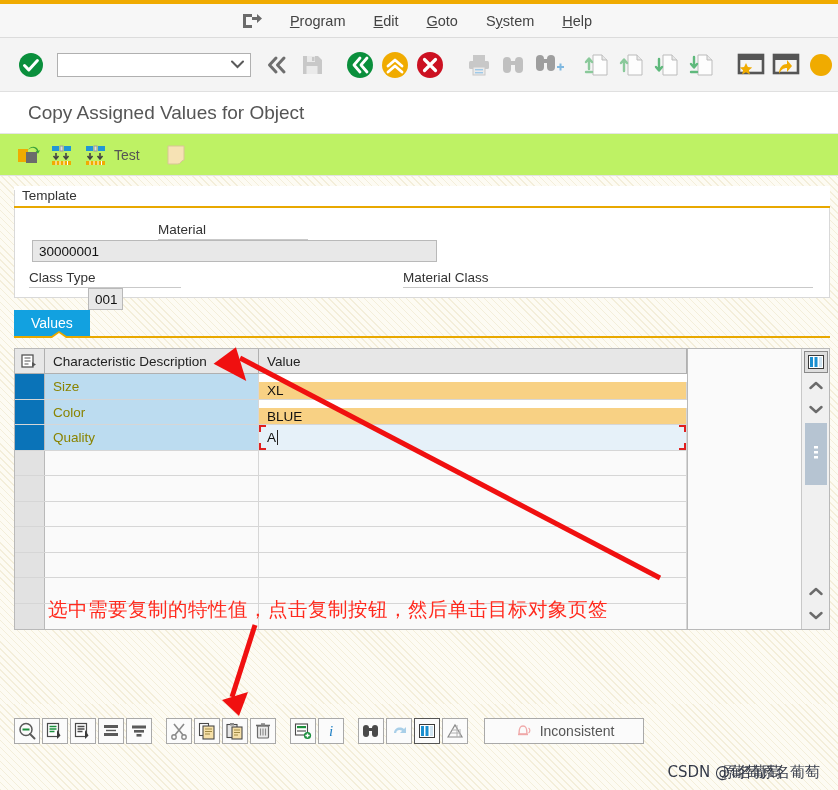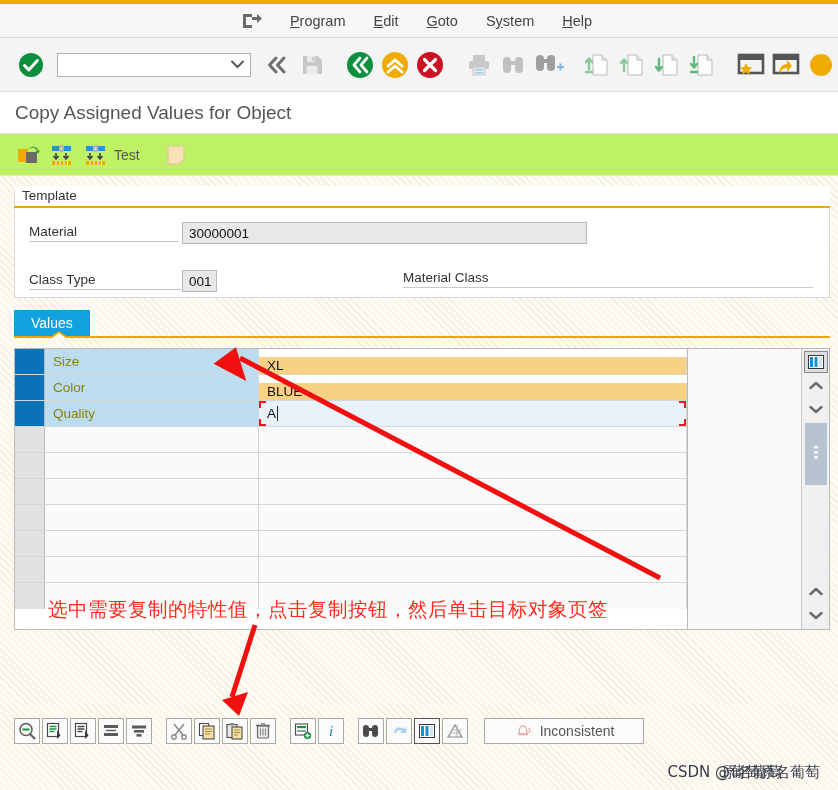--- a/index.html
+++ b/index.html
@@ -39,21 +39,21 @@
     width:36px;height:36px;display:flex;align-items:center;justify-content:center;
     cursor:default;
   }
   .cmdfield{
     width:200px;height:24px;border:1px solid #b0b0b0;background:#fff;
     display:flex;align-items:center;justify-content:flex-end;padding-right:6px;margin-left:8px;margin-right:8px;
   }
 
   
   .titlebar{
-    height:42px;display:flex;align-items:center;padding-left:15px;
+    height:42px;display:flex;align-items:center;padding-left:28px;
     font-size:19px;color:#555;background:#fff;border-bottom:1px solid #e5e5e5;
     font-weight:400;
   }
 
   
   .apptoolbar{
     height:42px;background:#bef264;display:flex;align-items:center;padding-left:16px;gap:10px;
     border-bottom:1px solid #e2e2e2;
   }
   .at-btn{display:flex;align-items:center;gap:6px;cursor:default;}
@@ -80,21 +80,21 @@
   }
   .group-body{
     border:1px solid #d9d9d9;border-top:none;position:relative;height:90px;background:#fff;
   }
   .group-topline{
     height:2px;background:#e8a800;position:relative;
   }
   .group-topline::before{
     content:'';position:absolute;left:0;top:-16px;width:1px;height:16px;background:#d9d9d9;
   }
-  .fieldrow{ position:absolute; display:flex; align-items:center;}
+  .fieldrow{ position:absolute; display:flex; align-items:center;flex-direction:column;}
   .flabel{ font-size:13.5px;color:#333; border-bottom:1px solid #c9c9c9; padding-bottom:2px;}
   .finput{
     background:#e8e8e8;border:1px solid #b9b9b9;height:22px;display:flex;align-items:center;
     padding-left:6px;font-size:13.5px;color:#111;
   }
 
   
   .tabstrip{ margin:12px 6px 0 12px; position:relative; }
   .tabrow{ display:flex; align-items:flex-end; height:26px; }
   .tab{
@@ -408,20 +408,31 @@
             <span>Values</span>
           </div>
       </div>
       <div class="tab-underline">
         <div class="tab-notch"></div>
       </div>
     </div>
 
     <div class="gridwrap">
       <div class="gridmain">
+        <div class="grid-header">
+          <div class="hcell selcol">
+            <svg width="17" height="15" viewBox="0 0 17 15">
+              <rect x="1" y="1" width="11" height="12" fill="#fff" stroke="#555" stroke-width="1.3"></rect>
+              <path d="M3.5 4 h6 M3.5 7 h6 M3.5 10 h4" stroke="#555" stroke-width="1.2"></path>
+              <path d="M11 8 l4 2.5 l-4 2.5 z" fill="#555"></path>
+            </svg>
+          </div>
+          <div class="hcell c1">Characteristic Description</div>
+          <div class="hcell c2">Value</div>
+        </div>
 
         <div class="grid-row">
           <div class="cell selcol">
               <div class="selbox-on"></div>
             </div>
           <div class="cell c1 row-desc-filled">Size</div>
           <div class="cell c2 row-val-filled">XL</div>
         </div>
 
         <div class="grid-row">

